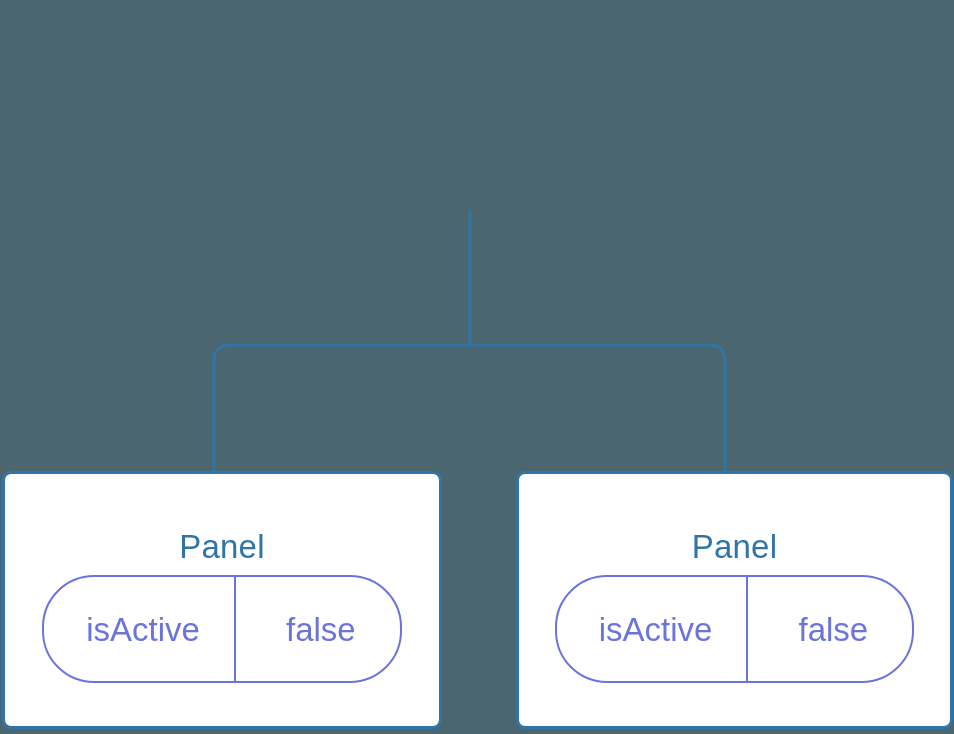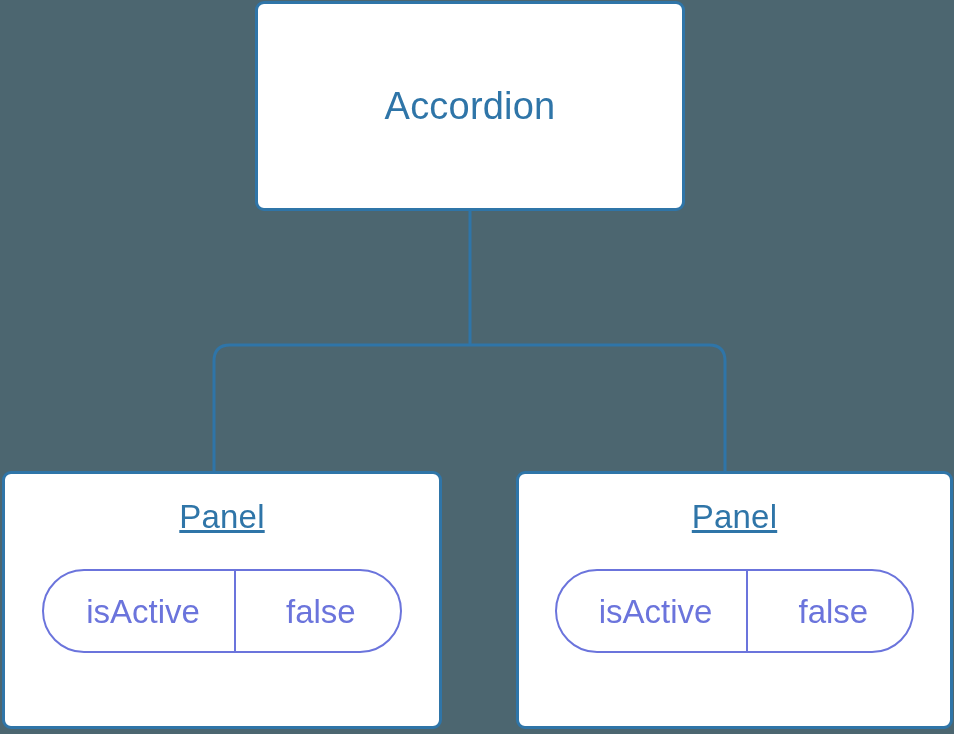--- a/index.html
+++ b/index.html
@@ -70,30 +70,29 @@
   }
 
   .node-title {
     color: #2f75a8;
     font-size: 33px;
     line-height: 1;
     letter-spacing: .2px;
     white-space: nowrap;
   }
   .panel .node-title {
-    margin-top: 26px;
-    text-decoration: underline;
+    margin-top: 56px;
   }
 
   
   .state-pill {
-    margin-top: 36px;
+    margin-top: 12px;
     display: flex;
     align-items: stretch;
-    height: 84px;
+    height: 108px;
     border: 2px solid #6b74dc;
     border-radius: 52px;
     box-sizing: border-box;
     background: #ffffff;
     overflow: hidden;
   }
   .state-key,
   .state-val {
     display: flex;
     align-items: center;
@@ -119,23 +118,20 @@
 
   <svg id="connectors" viewBox="0 0 954 734" width="954" height="734" aria-hidden="true">
 
     <path d="M 470 210 L 470 345" fill="none" stroke="#2f75a8" stroke-width="3"></path>
 
     <path d="M 470 345 L 230 345 Q 214 345 214 361 L 214 473" fill="none" stroke="#2f75a8" stroke-width="3"></path>
 
     <path d="M 470 345 L 709 345 Q 725 345 725 361 L 725 473" fill="none" stroke="#2f75a8" stroke-width="3"></path>
   </svg>
 
-  <div class="node root" id="node-accordion">
-    <span class="node-title">Accordion</span>
-  </div>
 
   <div class="node panel" id="node-panel-0">
     <span class="node-title">Panel</span>
     <div class="state-pill">
       <span class="state-key">isActive</span>
       <span class="state-val">false</span>
     </div>
   </div>
 
   <div class="node panel" id="node-panel-1">

